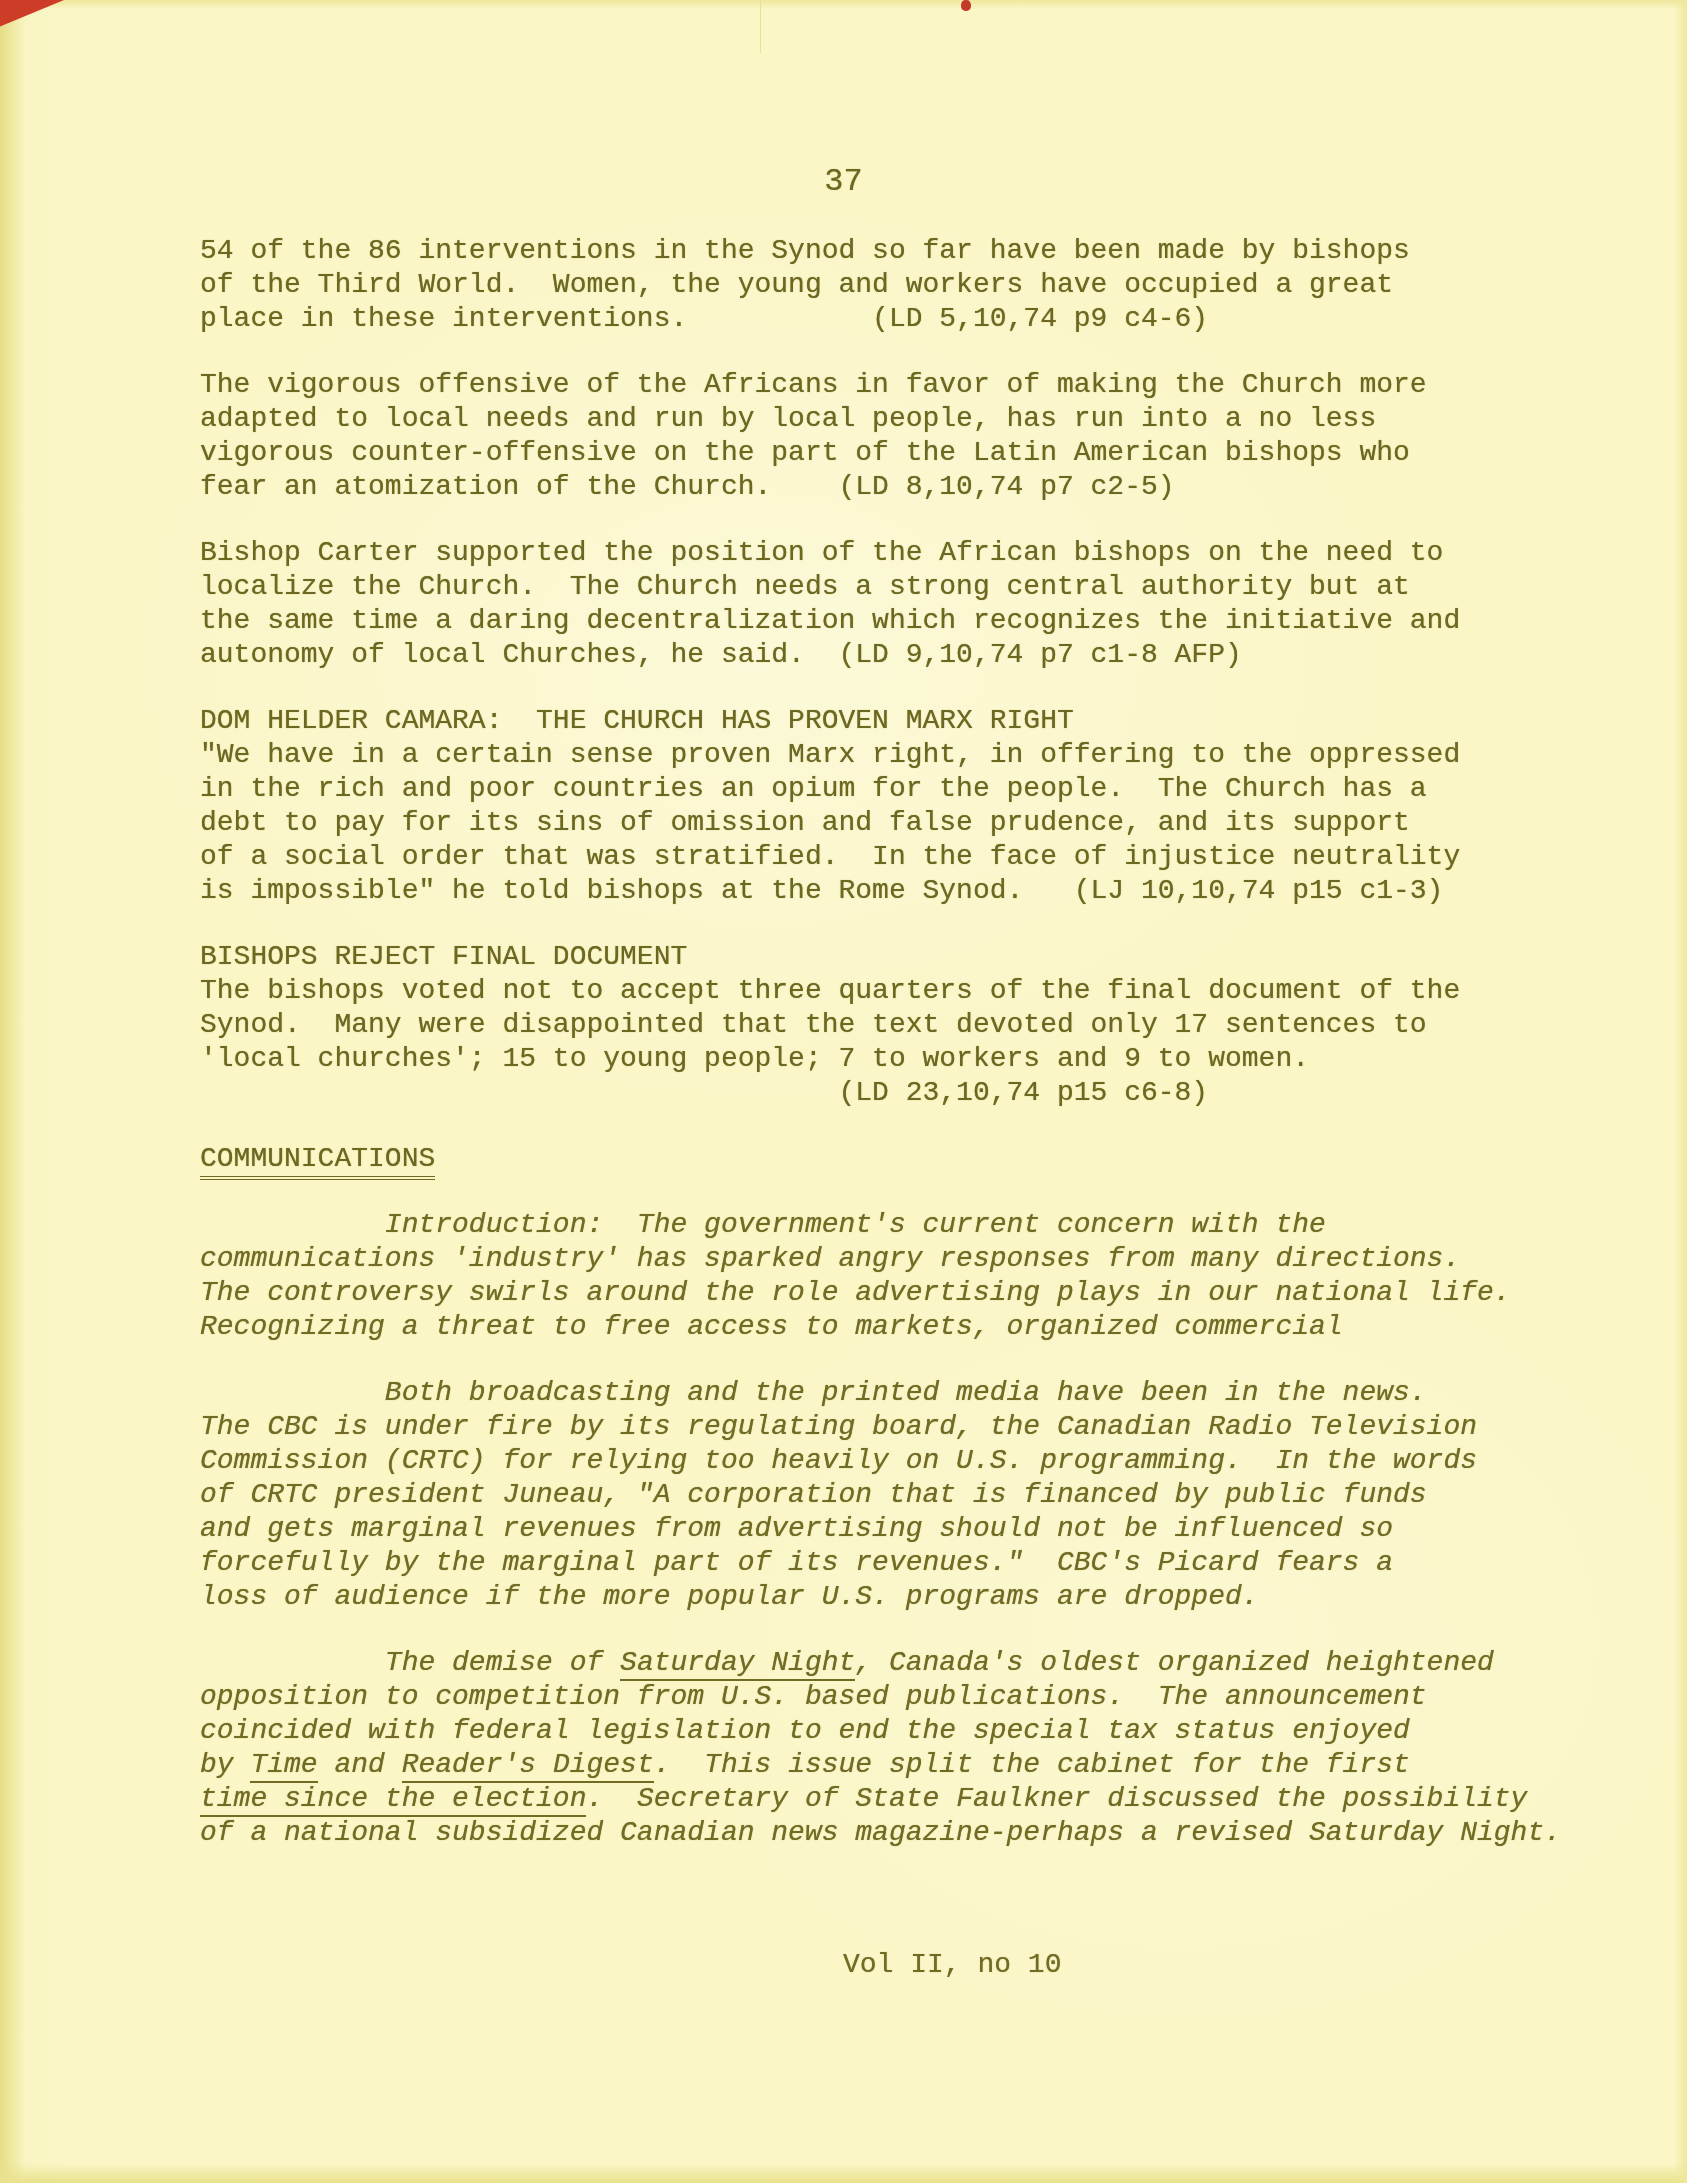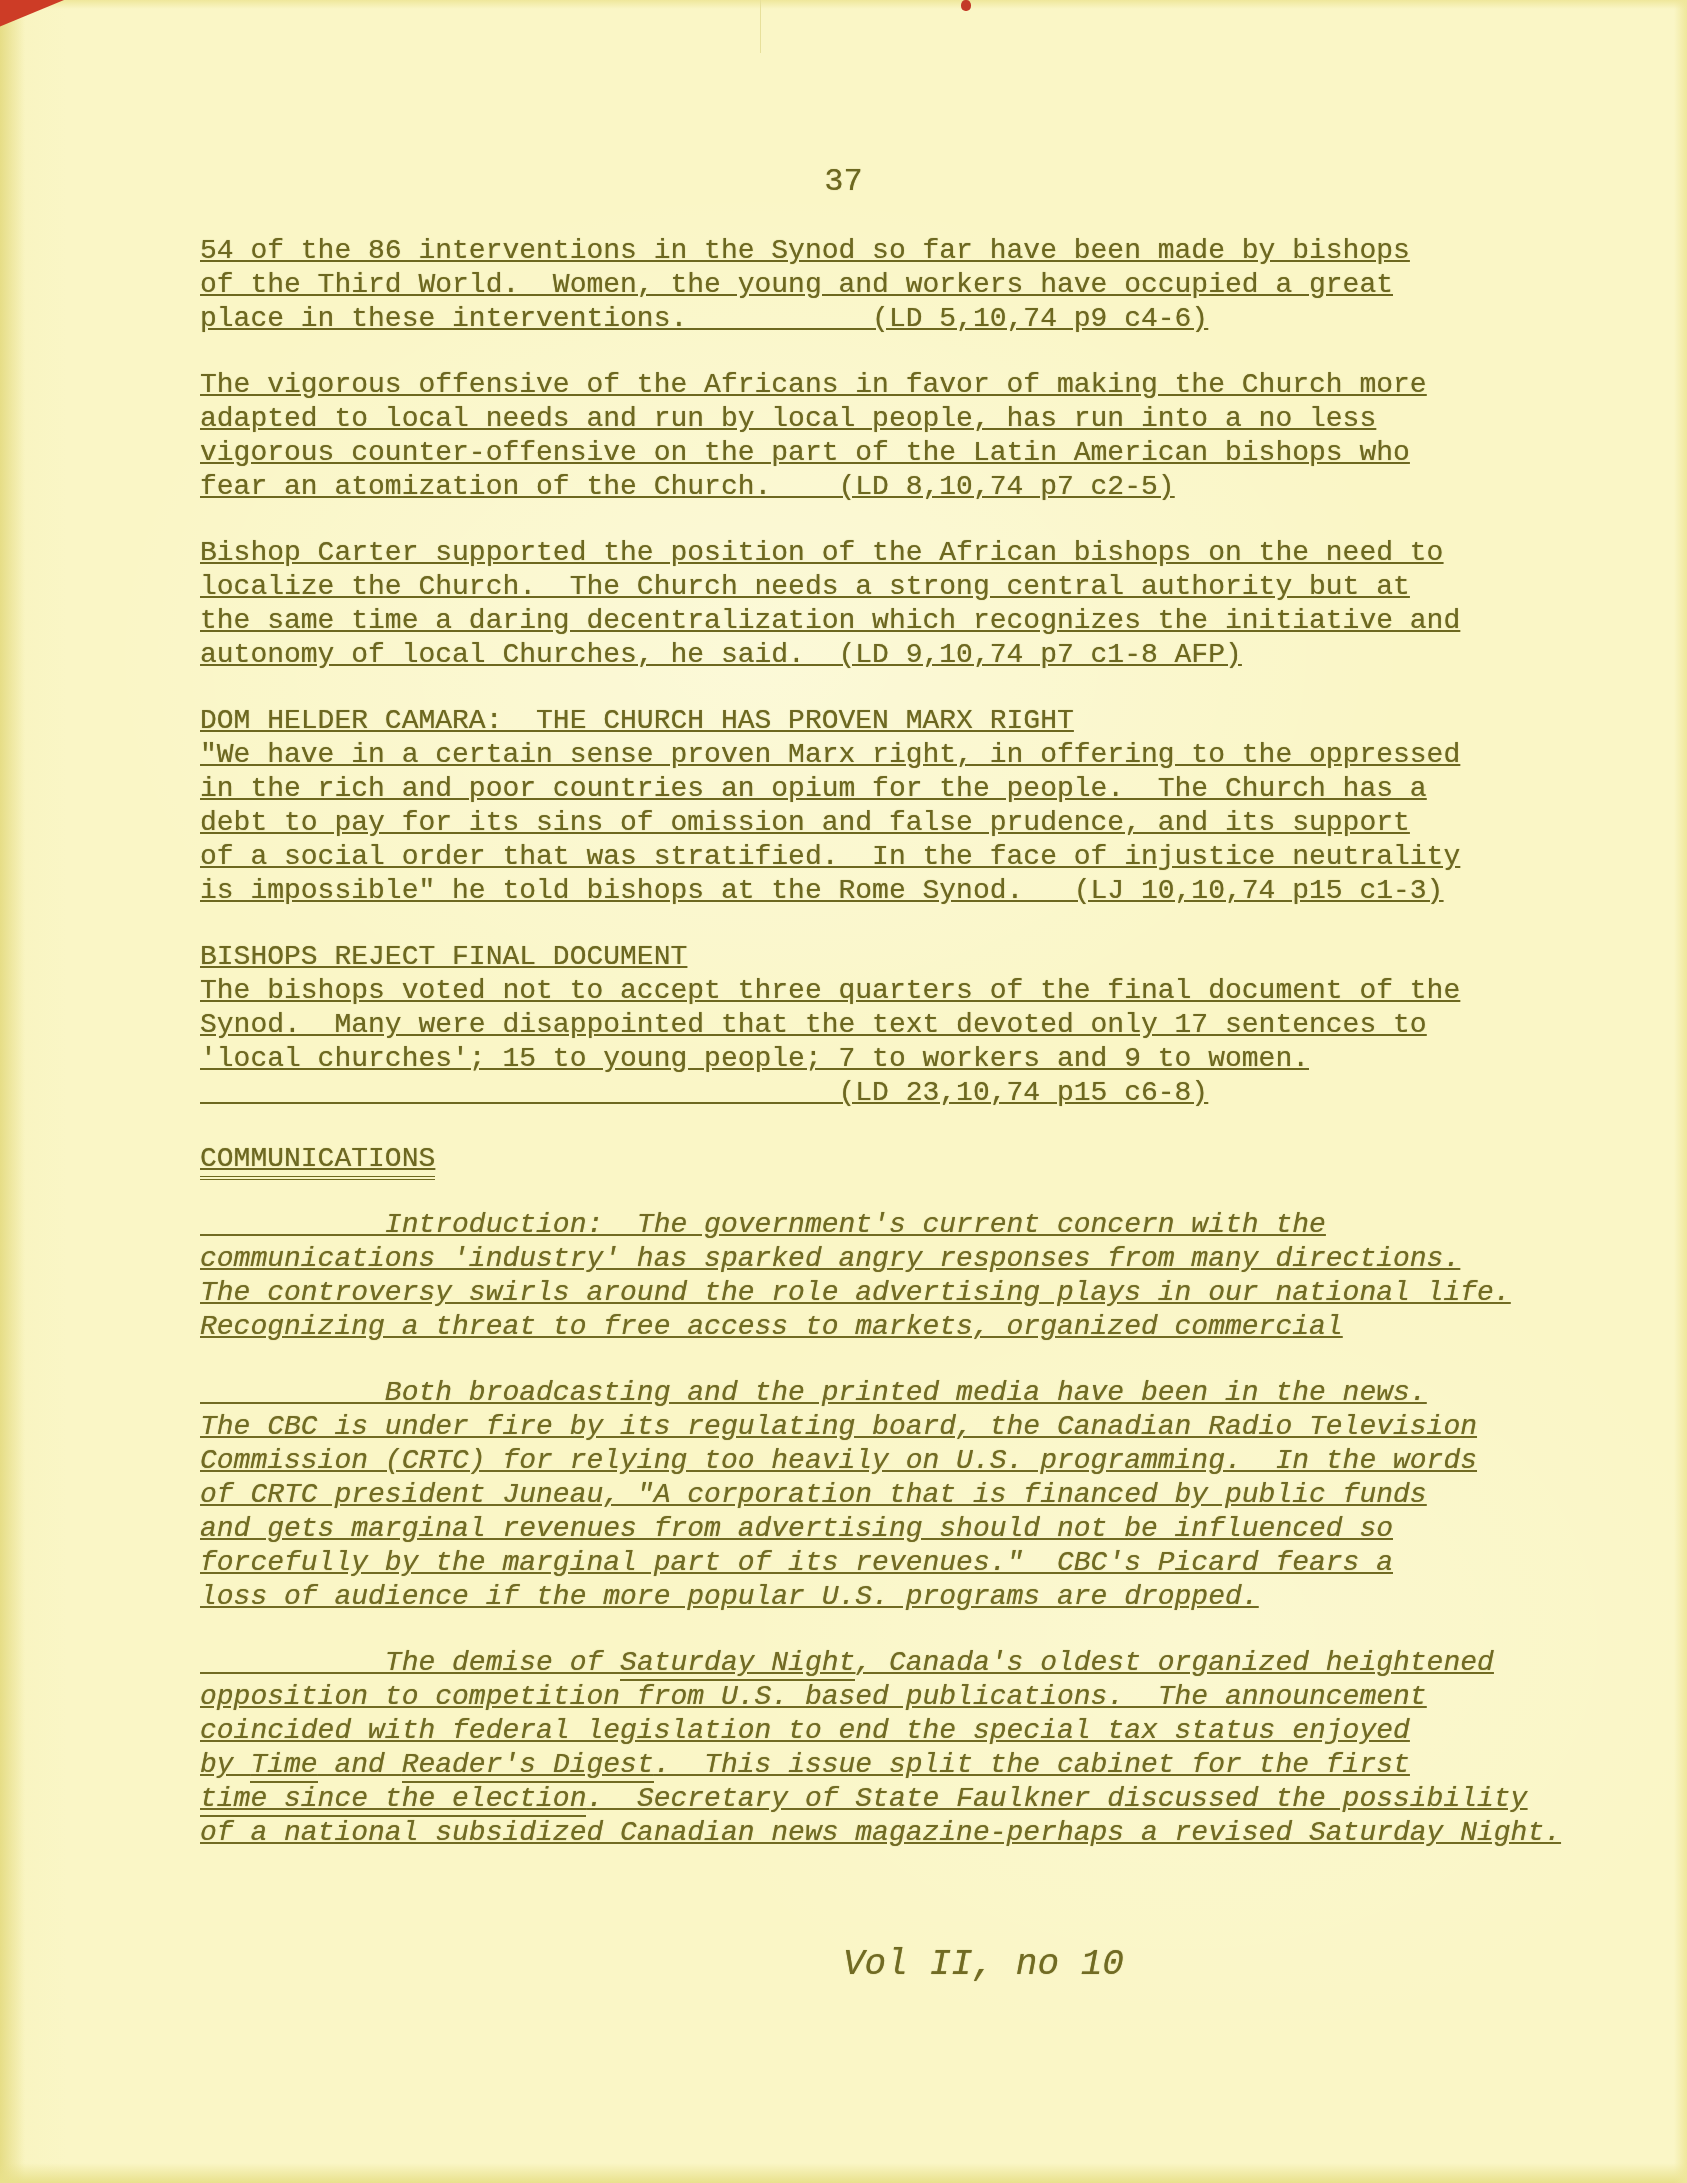--- a/index.html
+++ b/index.html
@@ -40,28 +40,28 @@
   }
   .mono-text { text-shadow: 0 0 0.9px rgba(106,100,28,0.72); }
   .page-number {
     position: absolute; top: 165px; left: 0; width: 100%;
     text-align: center; font-size: 32px; line-height: 34px;
   }
   .doc-body {
     position: absolute; left: 200px; top: 234px; width: 1367px;
     font-size: 28px; line-height: 34px;
   }
-  .para { margin: 0 0 32px 0; text-decoration: underline; }
+  .para { margin: 0 0 32px 0; }
   .line { white-space: pre; height: 34px; }
   .italic-sec { font-style: italic; color: #716b23; }
   .u { border-bottom: 2.7px solid currentColor; padding-bottom: 0.7px; margin-top: 11px; }
   .heading-u { border-bottom: 4.6px double currentColor; padding-bottom: 2px; }
   .footer-line {
     position: absolute; top: 1948px; left: 843px;
-    font-size: 36px; line-height: 34px; font-style: italic; color: #716b23;
+    font-size: 28px; line-height: 34px; color: #716b23;
     white-space: pre;
   }
 </style>
 </head>
 <body>
 
 <div class="paper">
   <div class="edge edge-left"></div>
   <div class="edge edge-bottom"></div>
   <div class="edge edge-right"></div>

